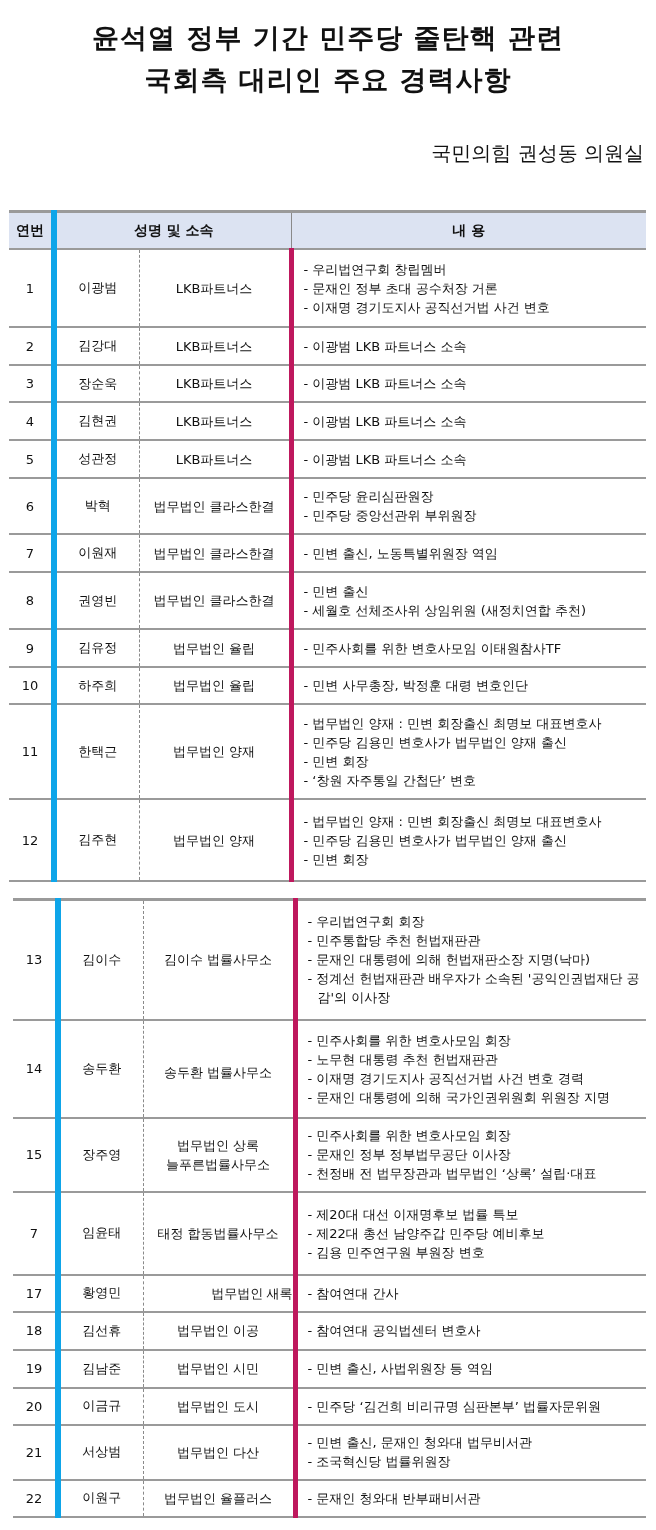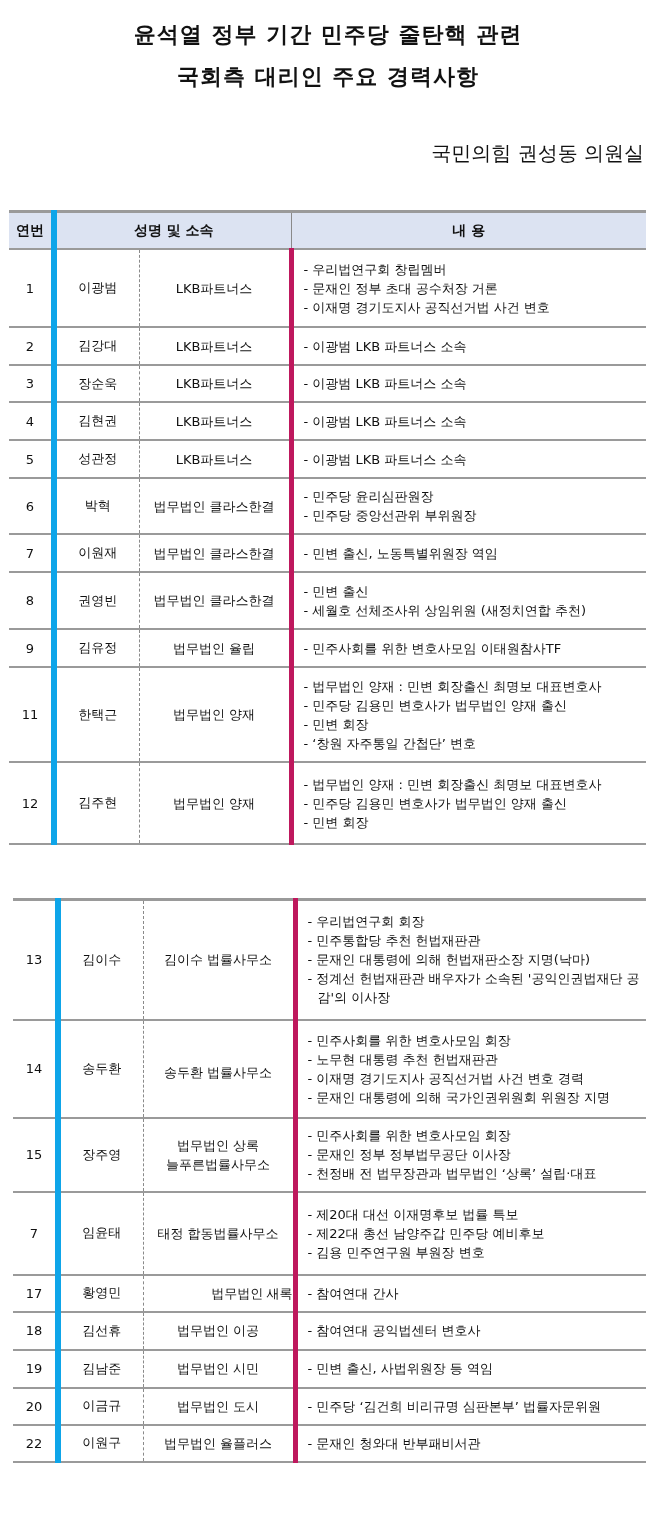--- a/index.html
+++ b/index.html
@@ -1,19 +1,19 @@
 <!DOCTYPE html>
 <html><head>
 <meta charset="utf-8">
 <style>
   html, body { margin: 0; padding: 0; background: #ffffff; }
   body { width: 656px; height: 1530px; position: relative; overflow: hidden;
          font-family: "DejaVu Sans", "Liberation Sans", sans-serif; color: #111; }
   .title { position: absolute; left: 0; width: 656px; text-align: center;
-           font-family: "DejaVu Sans", sans-serif; font-weight: bold; font-size: 22px;
+           font-family: "DejaVu Sans", sans-serif; font-weight: bold; font-size: 27px;
            letter-spacing: 1px; color: #111; }
   .title.l1 { top: 20px; }
   .title.l2 { top: 62px; }
   .office { position: absolute; right: 12px; top: 140px; font-size: 20px; color: #111; }
 
   table.tbl { position: absolute; border-collapse: collapse; table-layout: fixed; font-size: 13px; }
   table.tbl td, table.tbl th { padding: 0; vertical-align: middle; }
   table.tbl tr { border-bottom: 2px solid #9a9a9a; }
   table.tbl tr.first { border-top: 3px solid #9a9a9a; }
   .c-no { text-align: center; border-right: 6px solid #0ea5e9; }
@@ -133,20 +133,30 @@
       <tr style="height: 38px;">
         <td class="c-no">9</td>
         <td class="c-name">김유정</td>
         <td class="c-org">
           <span class="line" style="text-align: center;">법무법인 율립</span>
         </td>
         <td class="c-content">
           <span class="line">- 민주사회를 위한 변호사모임 이태원참사TF</span>
         </td>
       </tr>
+      <tr style="height: 37px;">
+        <td class="c-no">10</td>
+        <td class="c-name">하주희</td>
+        <td class="c-org">
+          <span class="line" style="text-align: center;">법무법인 율립</span>
+        </td>
+        <td class="c-content">
+          <span class="line">- 민변 사무총장, 박정훈 대령 변호인단</span>
+        </td>
+      </tr>
       <tr style="height: 95px;">
         <td class="c-no">11</td>
         <td class="c-name">한택근</td>
         <td class="c-org">
           <span class="line" style="text-align: center;">법무법인 양재</span>
         </td>
         <td class="c-content">
           <span class="line">- 법무법인 양재 : 민변 회장출신 최명보 대표변호사</span>
           <span class="line">- 민주당 김용민 변호사가 법무법인 양재 출신</span>
           <span class="line">- 민변 회장</span>
@@ -260,20 +270,31 @@
       <tr style="height: 37px;">
         <td class="c-no">20</td>
         <td class="c-name">이금규</td>
         <td class="c-org">
           <span class="line" style="text-align: center;">법무법인 도시</span>
         </td>
         <td class="c-content">
           <span class="line">- 민주당 ‘김건희 비리규명 심판본부’ 법률자문위원</span>
         </td>
       </tr>
+      <tr style="height: 55px;">
+        <td class="c-no">21</td>
+        <td class="c-name">서상범</td>
+        <td class="c-org">
+          <span class="line" style="text-align: center;">법무법인 다산</span>
+        </td>
+        <td class="c-content">
+          <span class="line">- 민변 출신, 문재인 청와대 법무비서관</span>
+          <span class="line">- 조국혁신당 법률위원장</span>
+        </td>
+      </tr>
       <tr style="height: 37px;">
         <td class="c-no">22</td>
         <td class="c-name">이원구</td>
         <td class="c-org">
           <span class="line" style="text-align: center;">법무법인 율플러스</span>
         </td>
         <td class="c-content">
           <span class="line">- 문재인 청와대 반부패비서관</span>
         </td>
       </tr>

